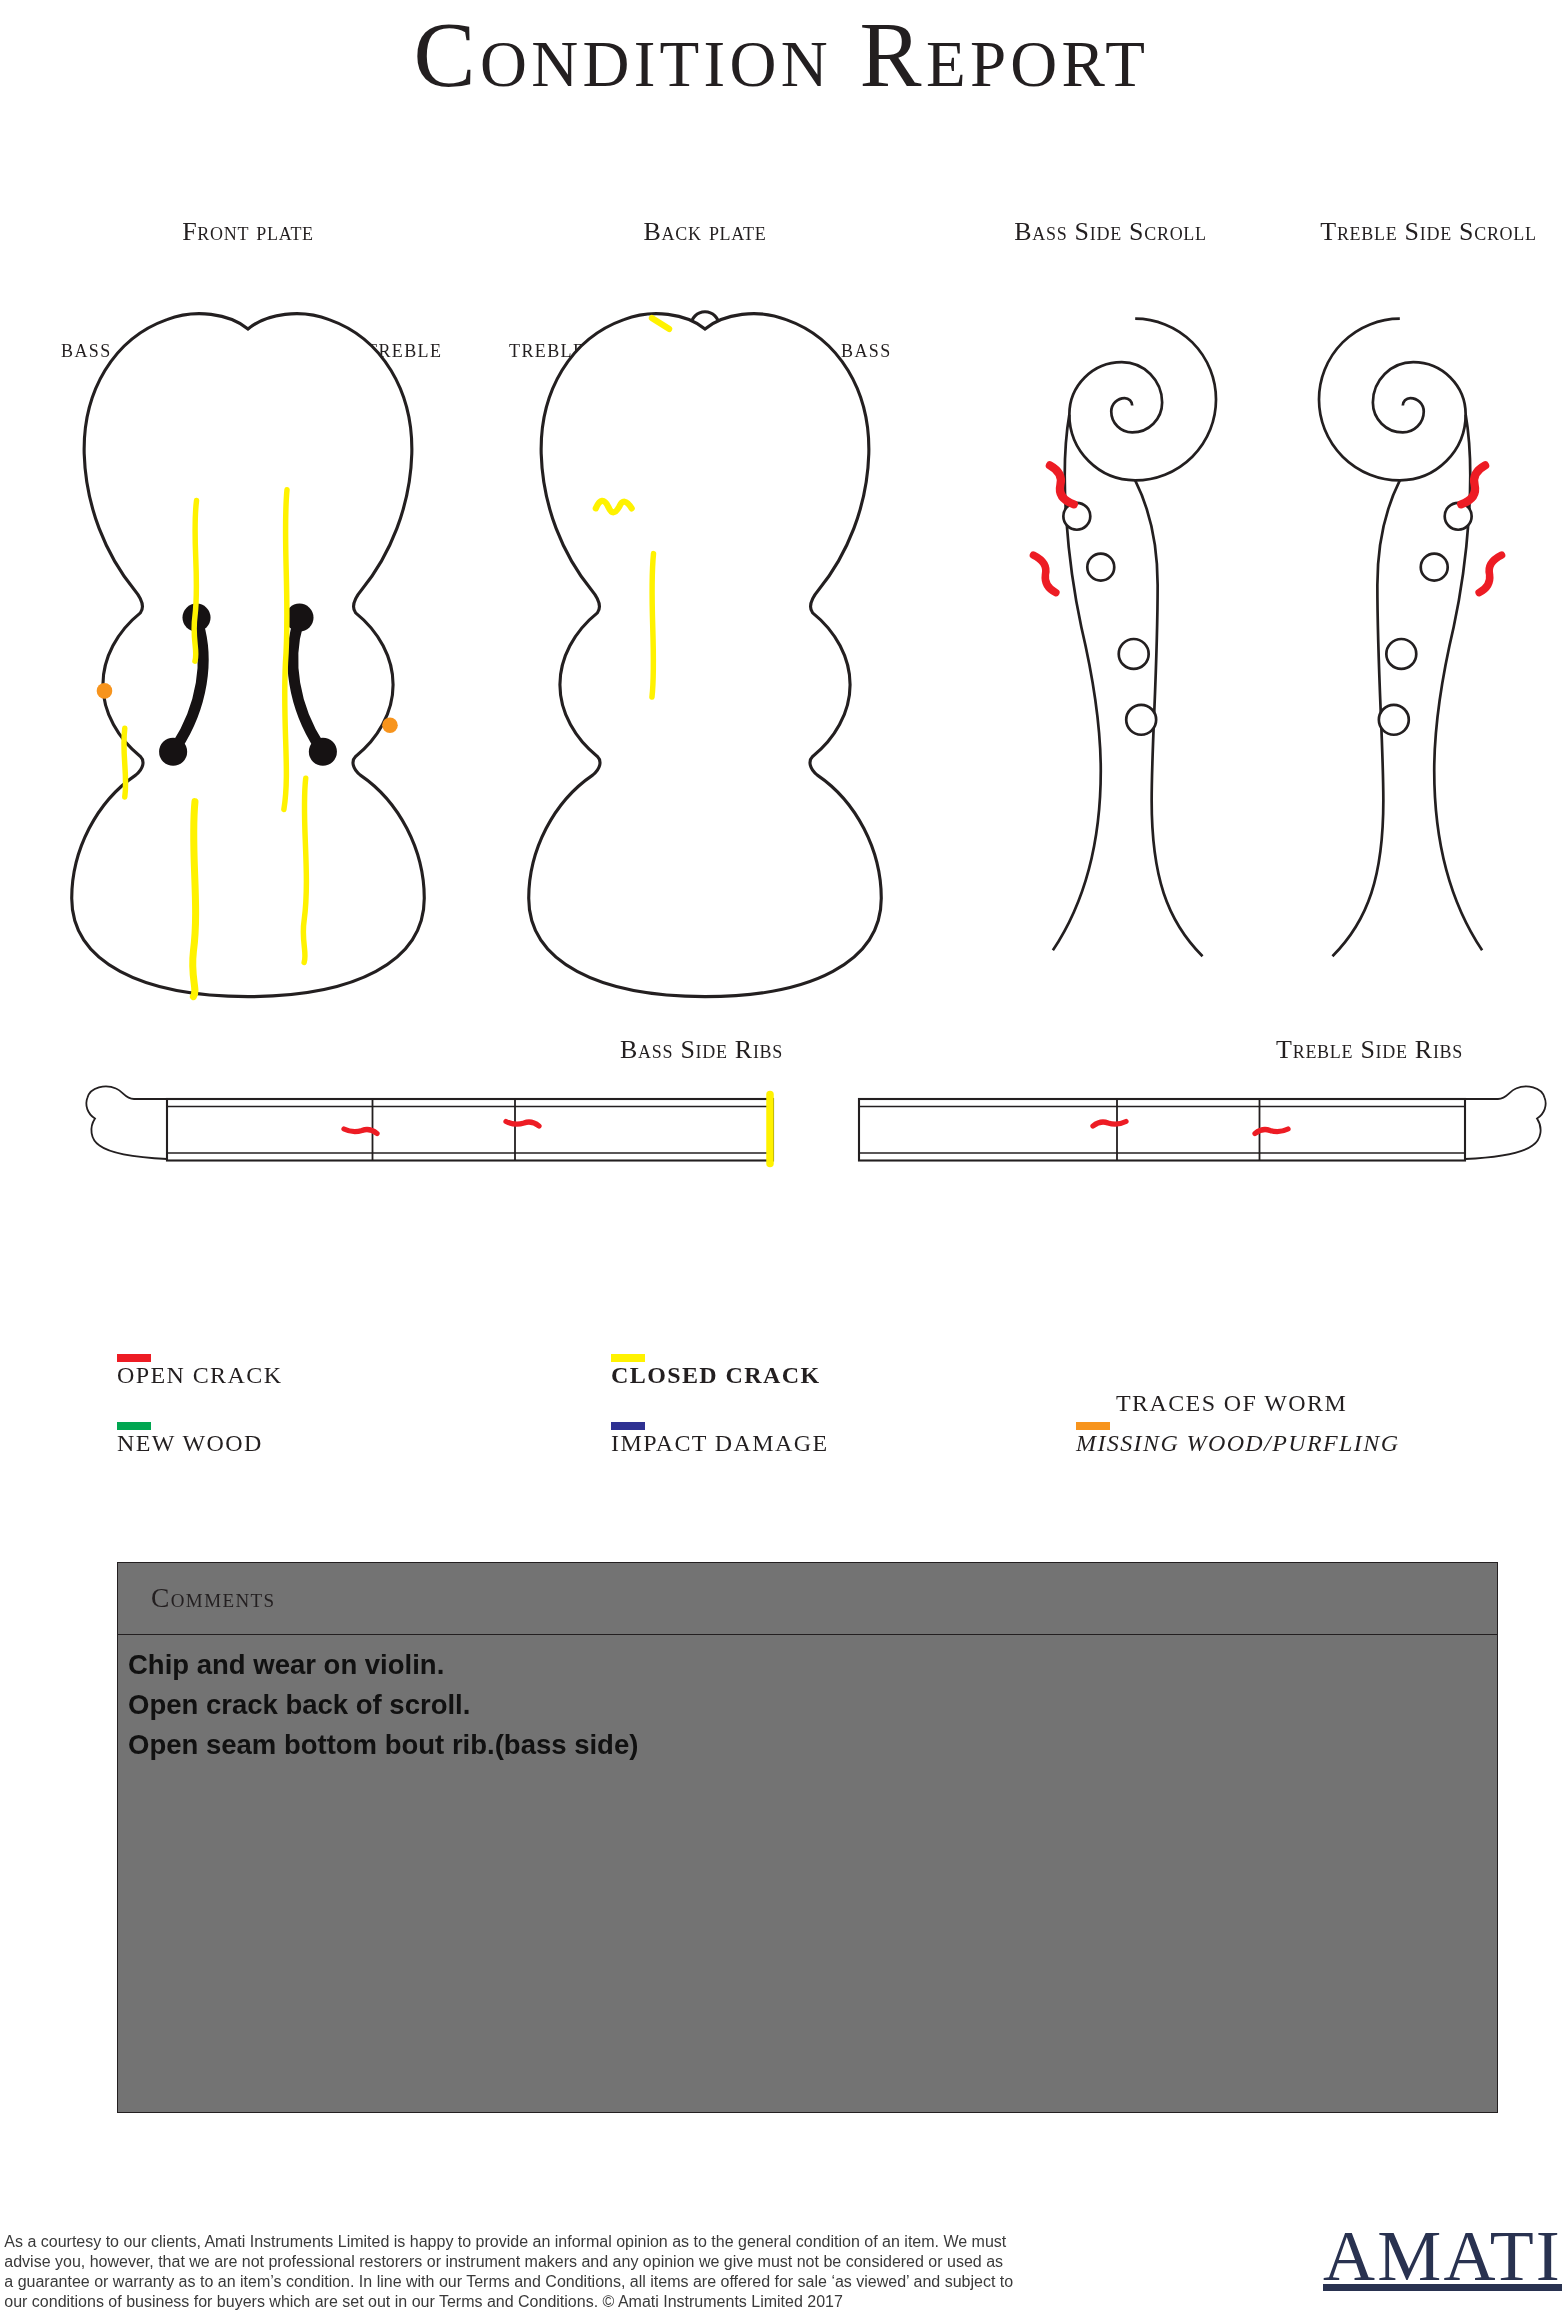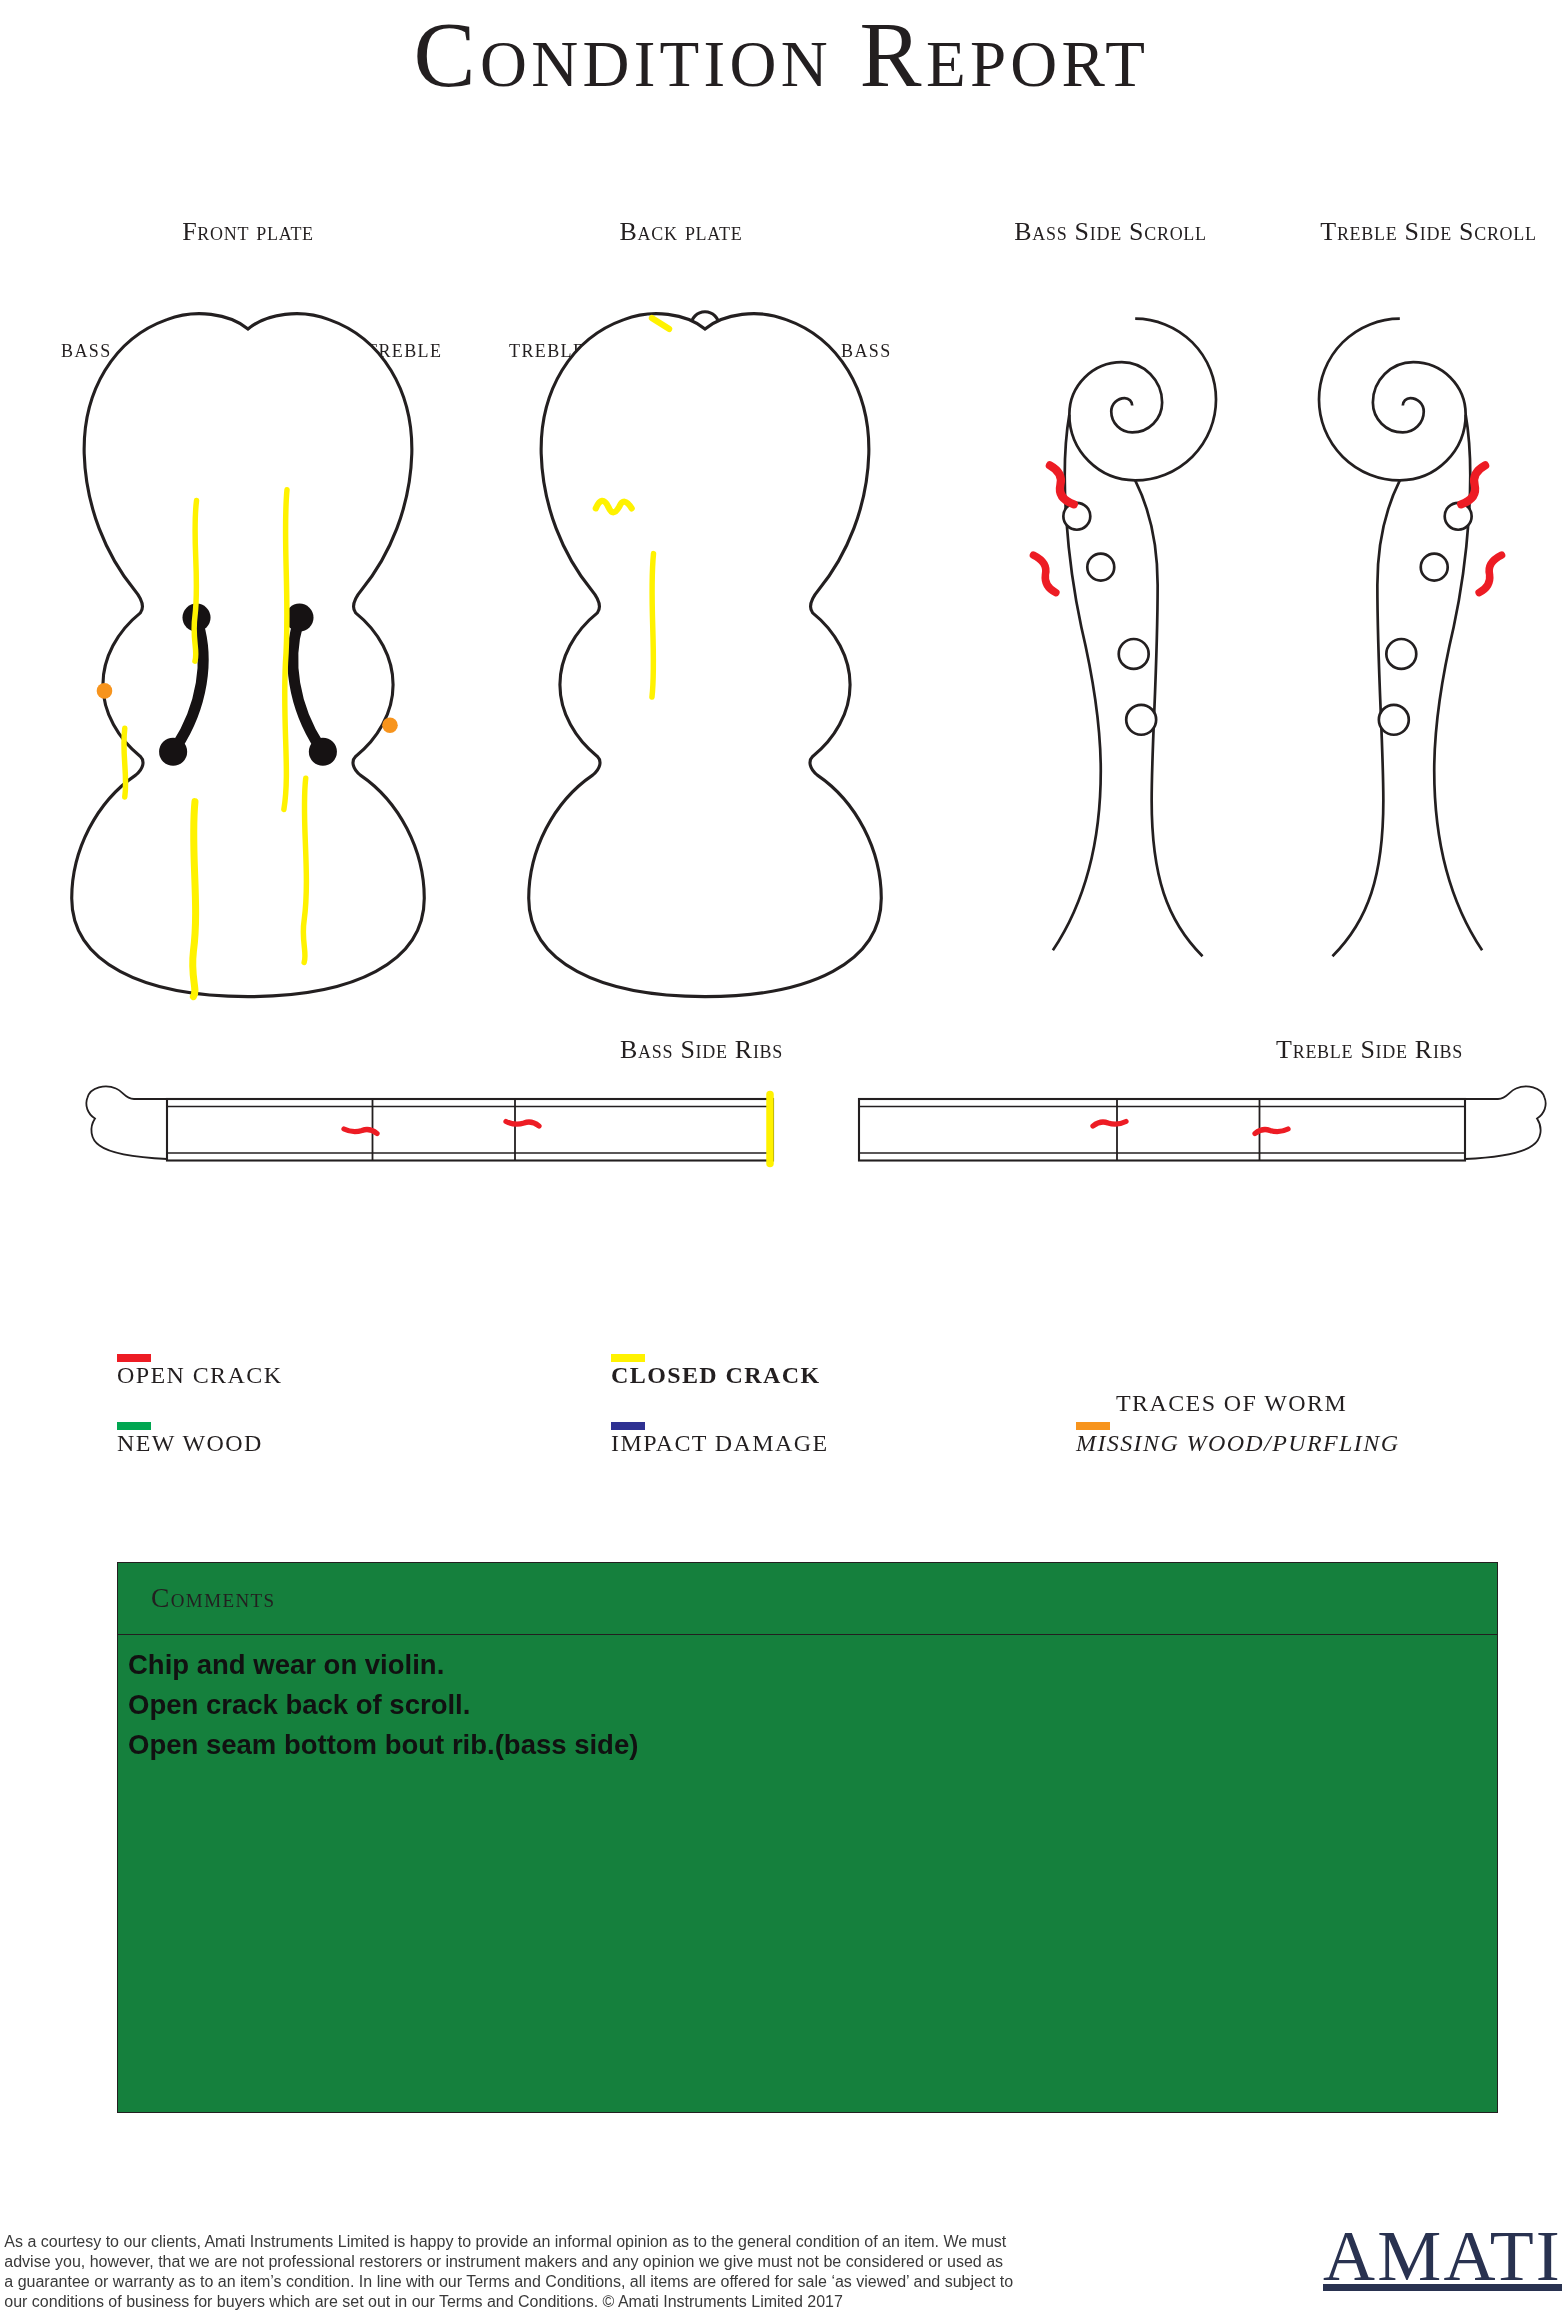--- a/index.html
+++ b/index.html
@@ -23,21 +23,21 @@
   .ribs-heading {
     top:1035px; font-size:26px; letter-spacing:0.7px; text-align:right;
     font-variant:small-caps; color:#231f20;
   }
   .legend-item { position:absolute; display:flex; align-items:flex-start; height:35px;flex-direction:column; }
   .legend-swatch { width:34px; height:34px; display:inline-block; margin-right:26px; }
   .legend-label { font-size:24px; letter-spacing:1.4px; color:#231f20; }
   .legend-label.em { font-weight:bold; }
   #comments-box {
     left:117px; top:1562px; width:1381px; height:551px;
-    border:1.4px solid #231f20; background:#15803d;
+    border:1.4px solid #231f20; background:#737373;
   }
   #comments-header {
     height:72px; border-bottom:1.4px solid #231f20;
     padding:19px 0 0 33px; font-size:27.5px; letter-spacing:1.4px;
     font-variant:small-caps; color:#231f20;
   }
   #comments-text {
     padding:10px 14.5px 0 10px;
     font-family:"Liberation Sans", sans-serif; font-weight:bold;
     font-size:27.5px; line-height:40px; white-space:pre-line; color:#111111;
@@ -81,21 +81,21 @@
       <line x1="290" y1="16" x2="290" y2="57" style="stroke:#231f20;stroke-width:1.2"></line>
       <path style="fill:none;stroke:var(--c-open-crack,#ed1c24);stroke-width:3.5;stroke-linecap:round" d="M176 36 q6 3 12 1 q5 -2 10 2"></path>
       <path style="fill:none;stroke:var(--c-open-crack,#ed1c24);stroke-width:3.5;stroke-linecap:round" d="M284 31 q6 3 12 1 q5 -2 10 2"></path>
     </g>
   </defs>
 </svg>
 
 <div id="title" class="abs">Condition Report</div>
 
 <div class="abs diagram-heading" style="left:45px;width:406px;">Front plate</div>
-<div class="abs diagram-heading" style="left:478px;width:406px;">Back plate</div>
+<div class="abs diagram-heading" style="left:502px;width:406px;">Back plate</div>
 <div class="abs diagram-heading" style="left:1002px;width:217px;">Bass Side Scroll</div>
 <div class="abs diagram-heading" style="left:1309px;width:239px;">Treble Side Scroll</div>
 
 <div class="abs side-label" style="left:61px;">BASS</div>
 <div class="abs side-label" style="left:366px;">TREBLE</div>
 <div class="abs side-label" style="left:509px;">TREBLE</div>
 <div class="abs side-label" style="left:841px;">BASS</div>
 
 <svg class="abs" style="left:45px;top:304px;" width="406" height="702" viewBox="0 0 260 450">
   <use href="#violin-body"></use>

